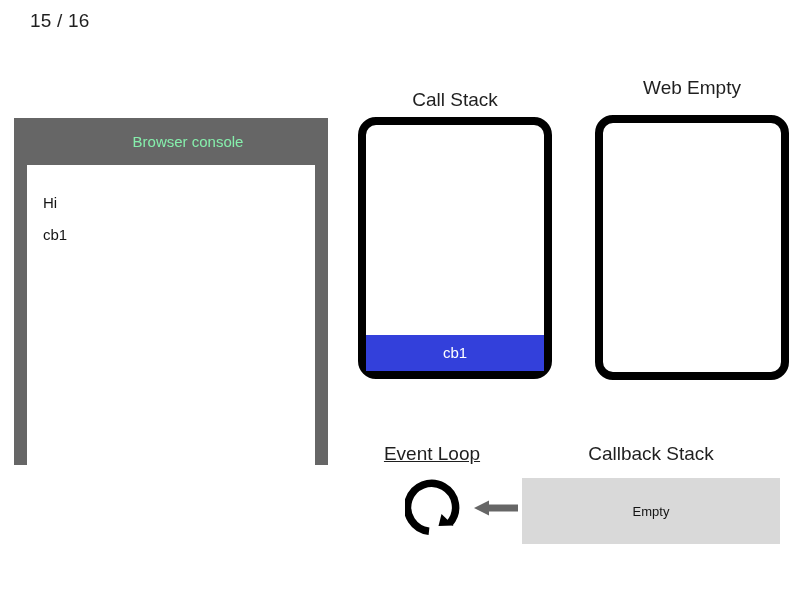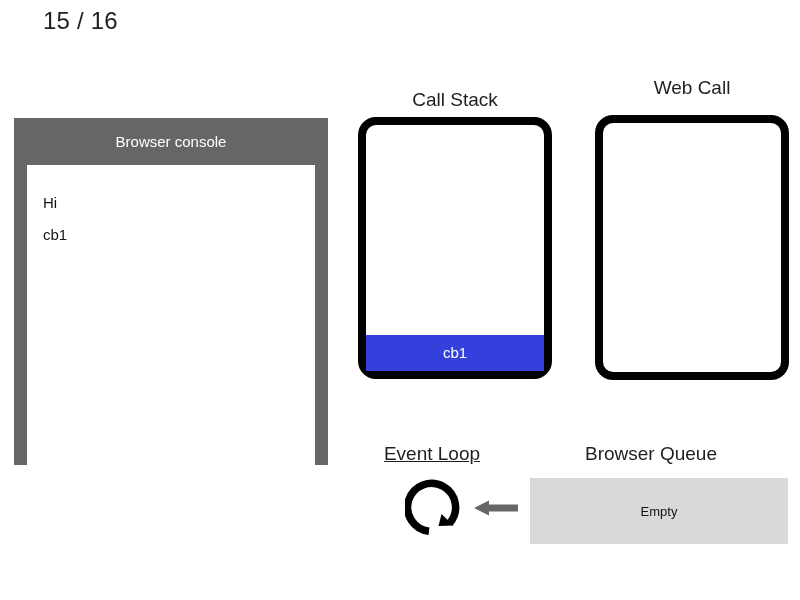--- a/index.html
+++ b/index.html
@@ -13,23 +13,23 @@
     position: relative;
     overflow: hidden;
     font-family: "Liberation Sans", sans-serif;
     color: #1a1a1a;
     -webkit-font-smoothing: antialiased;
   }
 
   
   #slide-counter {
     position: absolute;
-    left: 43px;
+    left: 30px;
     top: 9px;
-    font-size: 24px;
+    font-size: 19px;
     line-height: 24px;
     color: #1f1f1f;
     letter-spacing: 0.2px;
     white-space: pre;
   }
 
   
   #console-panel {
     position: absolute;
     left: 14px;
@@ -40,22 +40,23 @@
     box-sizing: border-box;
   }
   #console-title {
     position: absolute;
     left: 0;
     top: 0;
     width: 100%;
     height: 47px;
     line-height: 47px;
     text-align: center;
-    color: #ffffff;
+    color: #86efac;
     font-size: 15px;
+    padding-left: 17px;
   }
   #console-body {
     position: absolute;
     left: 13px;
     top: 47px;
     width: 288px;
     height: 353px;
     background: #ffffff;
     box-sizing: border-box;
     padding: 22px 12px 0 16px;
@@ -140,21 +141,20 @@
 
   
   #callback-queue-box {
     position: absolute;
     left: 522px;
     top: 478px;
     width: 258px;
     height: 66px;
     background: #d9d9d9;
     box-sizing: border-box;
-    margin-left: 8px;
   }
   #callback-queue-label {
     position: absolute;
     left: 0;
     top: 0;
     width: 100%;
     height: 100%;
     display: flex;
     align-items: center;
     justify-content: center;
@@ -178,36 +178,36 @@
 </div>
 
 <div class="panel-heading" id="callstack-heading">Call Stack</div>
 <div class="stack-box" id="callstack-box">
   <div id="callstack-frames">
 
   <div class="stack-frame" style="background: rgb(51, 64, 219);">cb1</div>
     </div>
 </div>
 
-<div class="panel-heading" id="webapis-heading">Web Call</div>
+<div class="panel-heading" id="webapis-heading">Web Empty</div>
 <div class="stack-box" id="webapis-box">
   <div id="webapis-items"></div>
 </div>
 
 <div class="panel-heading" id="eventloop-heading">Event Loop</div>
 <div id="event-loop-icon">
   <svg viewBox="0 0 60 60" width="60" height="60" aria-hidden="true">
     <path d="M 24 53.2 A 24 24 0 1 1 44.6 45.2" fill="none" stroke="#000000" stroke-width="7.5" stroke-linecap="butt"></path>
     <path d="M 36.5 36.0 L 48.5 47.5 L 33.5 48.0 Z" fill="#000000"></path>
   </svg>
 </div>
 
 <div id="queue-arrow">
   <svg viewBox="0 0 44 22" width="44" height="22" aria-hidden="true">
     <path d="M 14 7.5 L 44 7.5 L 44 14.5 L 14 14.5 Z" fill="#666666"></path>
     <path d="M 0 11 L 15 3.5 L 15 18.5 Z" fill="#666666"></path>
   </svg>
 </div>
 
-<div class="panel-heading" id="callbackqueue-heading">Browser Queue</div>
+<div class="panel-heading" id="callbackqueue-heading">Callback Stack</div>
 <div id="callback-queue-box">
   <div id="callback-queue-label">Empty</div>
 </div>
 
 </body></html>

